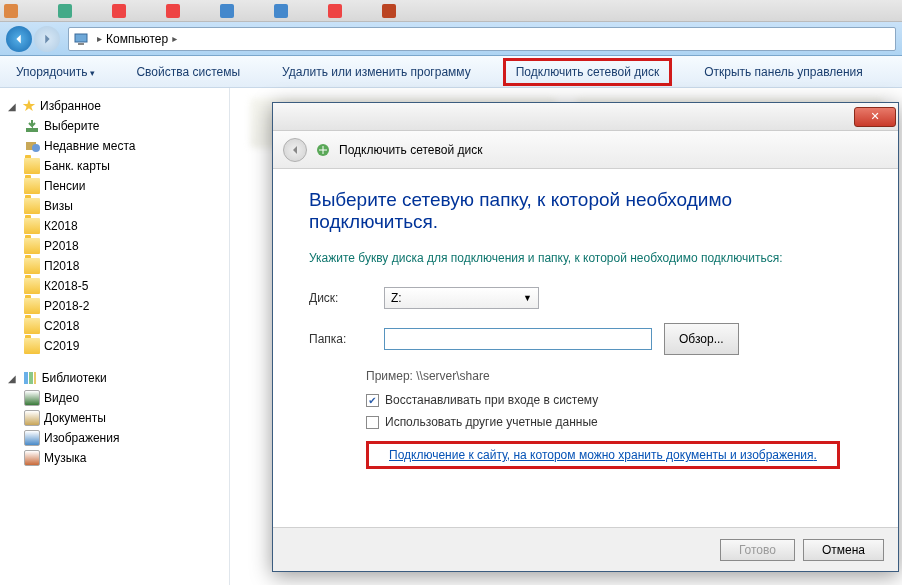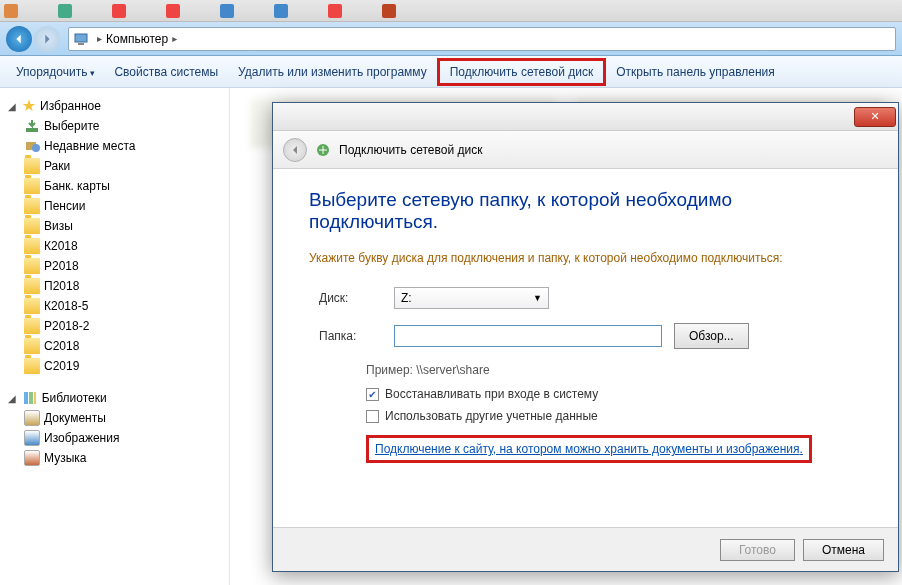--- a/index.html
+++ b/index.html
@@ -12,21 +12,21 @@
 
 .addr-bar { height: 34px; background: linear-gradient(#c9e2f8,#aed4f3); display: flex; align-items: center; padding: 2px 6px; border-bottom: 1px solid #7ba7cc; }
 .nav-btn { width: 26px; height: 26px; border-radius: 50%; background: radial-gradient(#56b0e8,#1b6db3); display: flex; align-items: center; justify-content: center; margin-right: 2px; color:#fff; font-size:14px; cursor:pointer; }
 .nav-btn.fwd { background: radial-gradient(#d8e8f6,#b0cce4); color:#6a8bad; }
 .nav-btn svg { width:14px; height:14px; fill:currentColor; }
 .bc-field { flex:1; height: 24px; background:#fff; border:1px solid #8ba8c4; border-radius:2px; display:flex; align-items:center; padding:0 4px; margin-left:6px; }
 .bc-icon { width:16px; height:16px; margin-right:4px; }
 .bc-sep { margin: 0 4px; color:#555; font-size:10px; }
 
 
-.toolbar { height: 32px; background: linear-gradient(#f6fbff,#e3eef9); border-bottom:1px solid #c8d8e8; display:flex; align-items:center; padding: 12px 6px; gap: 0; }
+.toolbar { height: 32px; background: linear-gradient(#f6fbff,#e3eef9); border-bottom:1px solid #c8d8e8; display:flex; align-items:center; padding: 12px 6px; gap: 22px; }
 .tool-item { padding: 4px 10px; color:#1a3e6f; cursor:pointer; white-space:nowrap; }
 .tool-item.drop::after { content:" ▾"; font-size:9px; }
 .tool-item.highlight { border: 3px solid #d11a1a; }
 
 
 .main { display:flex; height: calc(585px - 22px - 34px - 32px); position:relative; }
 .sidebar { width: 230px; border-right:1px solid #e0e6ec; padding: 8px 4px; overflow:hidden; }
 .tree-item { display:flex; align-items:center; padding:2px 4px 2px 20px; cursor:pointer; gap:4px; }
 .tree-item.root { padding-left: 4px; font-weight:normal; }
 .tree-item.root .caret { margin-right: 2px; font-size:10px; color:#555; }
@@ -40,32 +40,32 @@
 
 
 .dialog { position:absolute; top:102px; left:272px; width:627px; height:470px; background:#fff; border:1px solid #3b5c7f; box-shadow: 0 4px 20px rgba(0,0,0,0.4); }
 .dlg-titlebar { height:28px; background: linear-gradient(#f8f8f8,#e4e4e4); display:flex; align-items:center; justify-content:flex-end; padding: 0 2px; border-bottom:1px solid #ccc; }
 .close-x { width:42px; height:20px; background: linear-gradient(#e87a6a,#c93a2a); border:1px solid #8a2a1a; border-radius:3px; color:#fff; display:flex; align-items:center; justify-content:center; font-size:11px; cursor:pointer; }
 .dlg-header { height:38px; background: linear-gradient(#fbfbfb,#ececec); border-bottom:1px solid #d0d0d0; display:flex; align-items:center; padding: 0 10px; gap:8px; }
 .back-round { width:24px; height:24px; border-radius:50%; background: radial-gradient(#f0f0f0,#d0d0d0); border:1px solid #b0b0b0; display:flex; align-items:center; justify-content:center; cursor:pointer; }
 .dlg-hdr-icon { width:16px; height:16px; }
 .dlg-body { padding: 20px 36px; }
 .dlg-title { font-size:19px; color:#003399; margin-bottom: 18px; }
-.dlg-subtitle { color:#a16207; margin-bottom: 22px; }
+.dlg-subtitle { color:#0f766e; margin-bottom: 22px; }
 .form-row { display:flex; align-items:center; margin-bottom: 14px; }
-.form-label { width: 75px; color:#333;margin-left:10px; }
+.form-label { width: 75px; color:#333; }
 .drive-select { width:155px; height:22px; border:1px solid #abadb3; background:linear-gradient(#fff,#f0f0f0); padding:0 6px; display:flex; align-items:center; justify-content:space-between; }
 .path-input { width:268px; height:22px; border:1px solid #5794bf; padding:2px 4px; }
-.browse-btn { margin-left:12px; height:26px; padding:0 14px; border:1px solid #8a8a8a; background:linear-gradient(#f8f8f8,#e0e0e0); cursor:pointer; }
+.browse-btn { margin-left:12px; height:32px; padding:0 14px; border:1px solid #8a8a8a; background:linear-gradient(#f8f8f8,#e0e0e0); cursor:pointer; }
 .indent-block { margin-left: 57px; }
 .example { color:#555; margin-bottom: 10px; }
 .chk-row { display:flex; align-items:center; gap:6px; margin-bottom:8px; color:#333; }
 .chk { width:13px; height:13px; border:1px solid #8a8a8a; background:#fff; display:flex; align-items:center; justify-content:center; font-size:10px; color:#2a5caa; }
 .link { color:#0653b6; text-decoration:underline; cursor:pointer; }
-.link-box { border: 3px solid #d11a1a; padding: 4px 6px; display:inline-block; margin-top:4px; }
+.link-box { border: 3px solid #d11a1a; padding: 4px 20px; display:inline-block; margin-top:4px; }
 .dlg-footer { position:absolute; bottom:0; left:0; right:0; height:44px; background:#f0f0f0; border-top:1px solid #d0d0d0; display:flex; align-items:center; justify-content:flex-end; padding: 0 14px; gap:8px; }
 .dlg-btn { height:22px; padding:0 18px; border:1px solid #8a8a8a; background:linear-gradient(#f8f8f8,#e0e0e0); cursor:pointer; }
 .dlg-btn.disabled { color:#9a9a9a;text-align:right; }
 
 
 .lib-icon { width:16px; height:16px; border-radius:2px; }
 .sep { height:12px; }
 </style>
 </head>
 <body>
@@ -128,24 +128,20 @@
         </div>
         <div class="tree-item">
           <svg class="tree-icon" viewBox="0 0 16 16">
             <rect x="2" y="4" width="10" height="8" fill="#c8a858"></rect>
             <circle cx="12" cy="10" r="4" fill="#6a9ad8"></circle>
           </svg>
           <span>Недавние места</span>
         </div>
         <div class="tree-item">
           <div class="tree-icon folder-icon"></div>
-          <span>Раки</span>
-        </div>
-        <div class="tree-item">
-          <div class="tree-icon folder-icon"></div>
           <span>Банк. карты</span>
         </div>
         <div class="tree-item">
           <div class="tree-icon folder-icon"></div>
           <span>Пенсии</span>
         </div>
         <div class="tree-item">
           <div class="tree-icon folder-icon"></div>
           <span>Визы</span>
         </div>
@@ -183,20 +179,24 @@
       <span class="caret">◢</span>
       <svg class="tree-icon" viewBox="0 0 16 16">
           <rect x="2" y="2" width="4" height="12" fill="#6ab0e8"></rect>
           <rect x="7" y="2" width="4" height="12" fill="#8ac888"></rect>
           <rect x="12" y="2" width="2" height="12" fill="#e8c86a"></rect>
         </svg>
       <span>Библиотеки</span>
     </div>
     <div id="lib-list">
         <div class="tree-item">
+          <div class="lib-icon" style="background:linear-gradient(#fff,#3a7a3a);border:1px solid #aaa;"></div>
+          <span>Видео</span>
+        </div>
+        <div class="tree-item">
           <div class="lib-icon" style="background:linear-gradient(#fff,#c8a558);border:1px solid #aaa;"></div>
           <span>Документы</span>
         </div>
         <div class="tree-item">
           <div class="lib-icon" style="background:linear-gradient(#fff,#4a8ac8);border:1px solid #aaa;"></div>
           <span>Изображения</span>
         </div>
         <div class="tree-item">
           <div class="lib-icon" style="background:linear-gradient(#fff,#c86a3a);border:1px solid #aaa;"></div>
           <span>Музыка</span>

